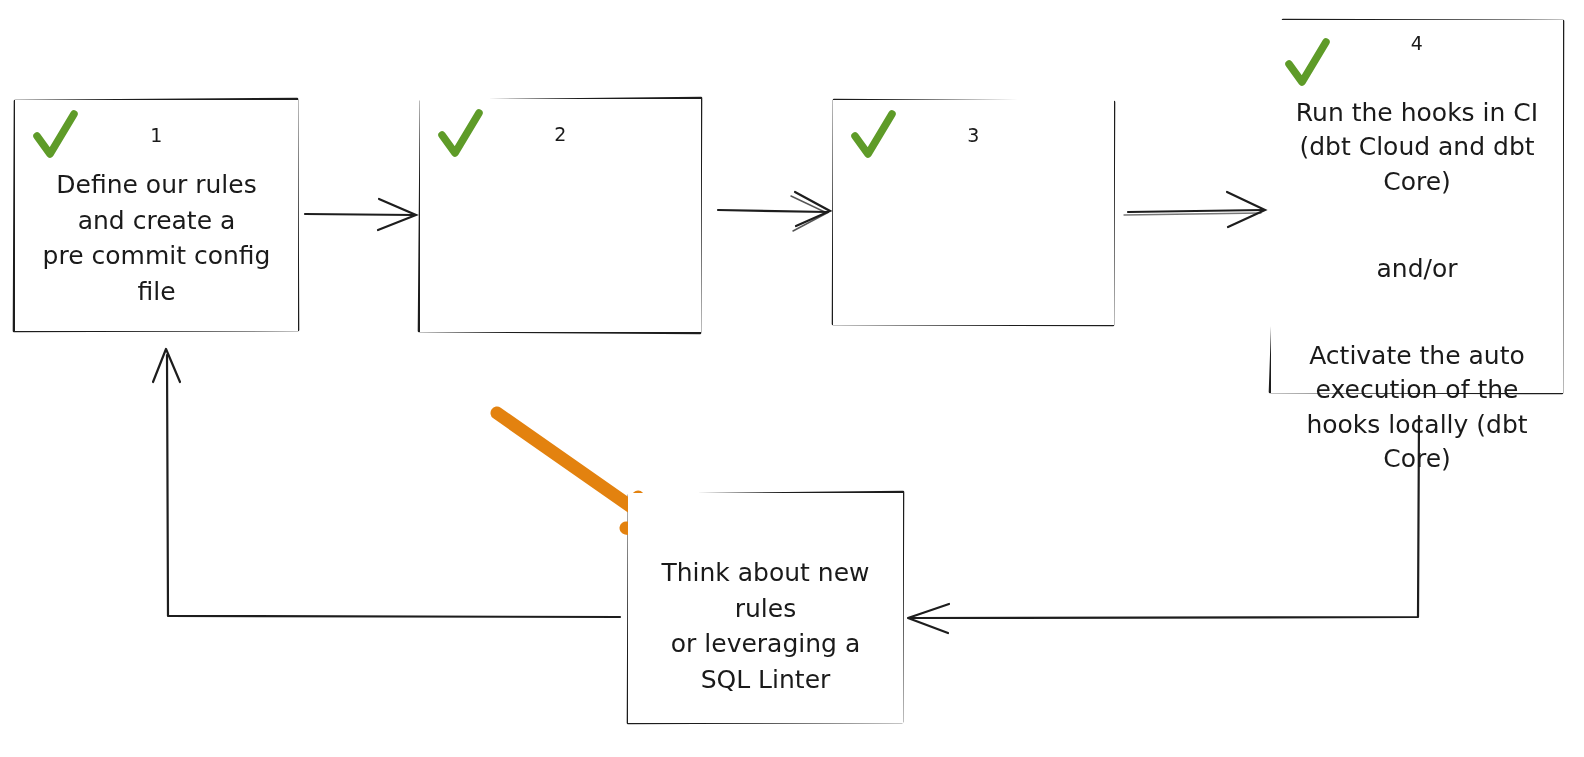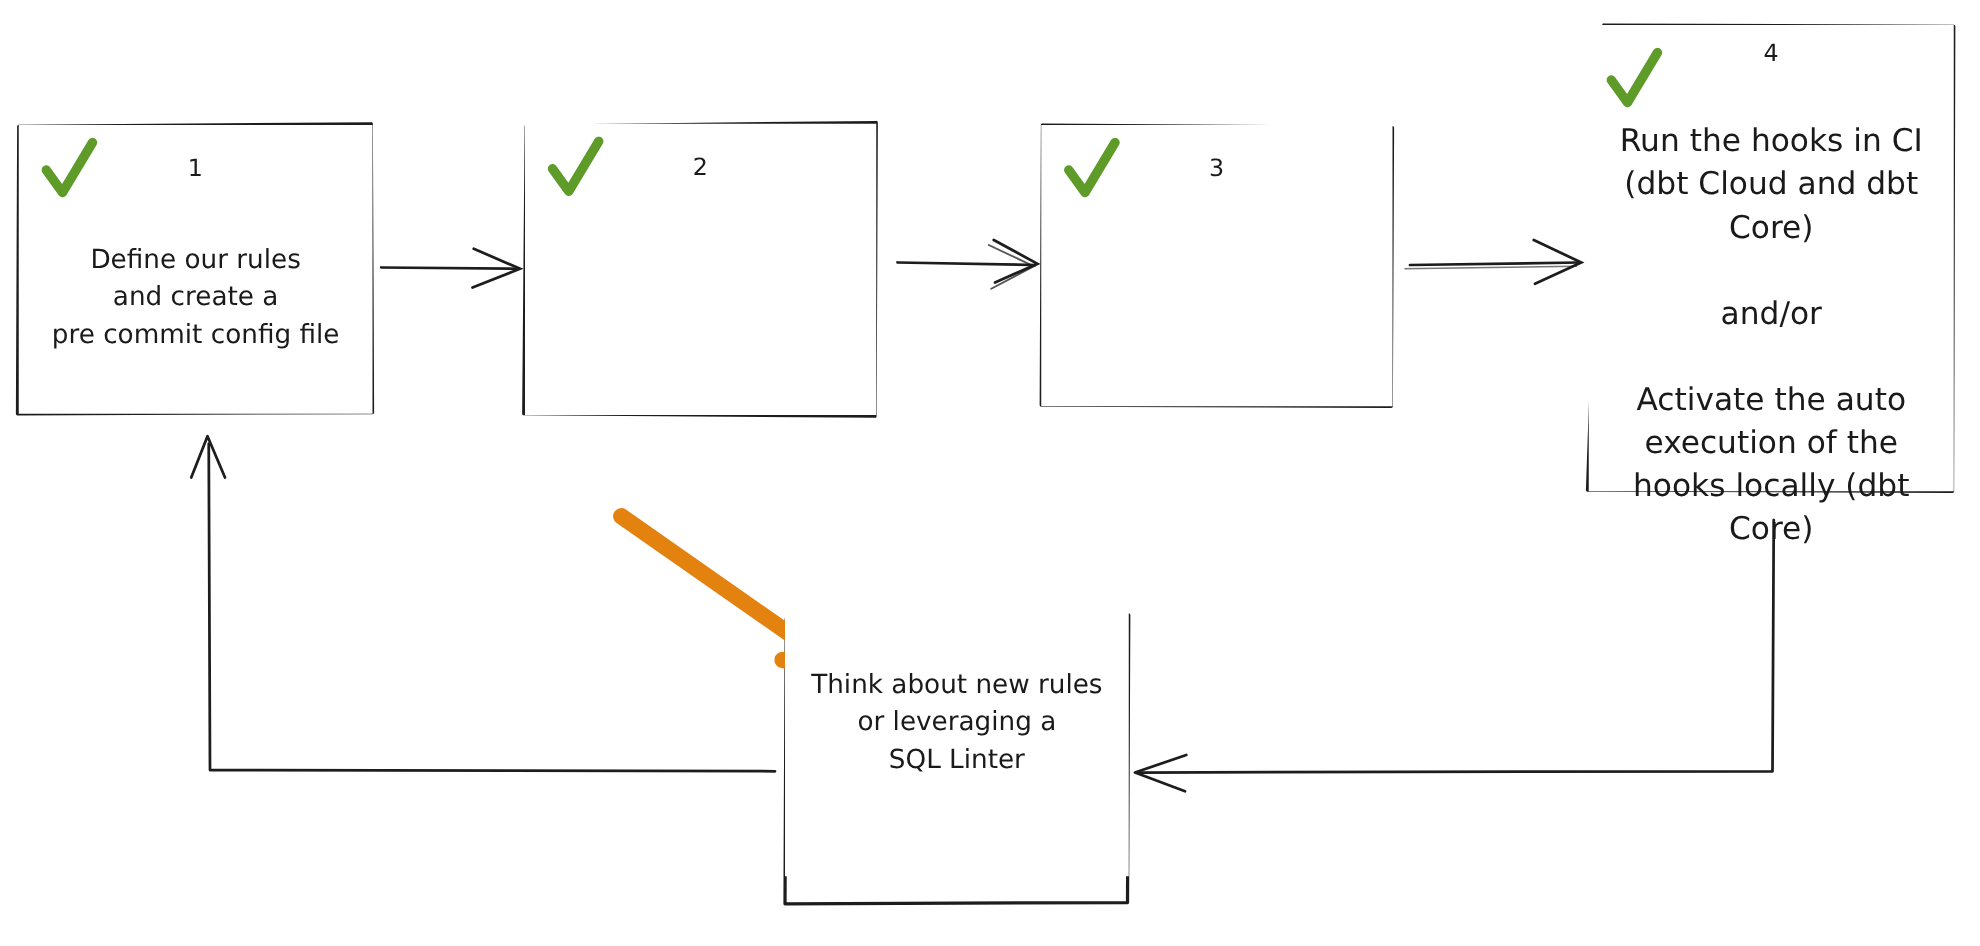--- a/index.html
+++ b/index.html
@@ -31,31 +31,31 @@
   }
   .step-num{
     margin-top:26px;
     font-size:19px;
     letter-spacing:.5px;
     line-height:1;
   }
   .node-body{
     margin-top:auto;margin-bottom:auto;
     text-align:center;
-    font-size:21px;
+    font-size:25px;
     line-height:1.42;
     padding:0 8px;
     white-space:pre-line;
   }
   .node-body.tall{
     margin-top:8px;margin-bottom:0;
     font-size:25px;line-height:1.38;
   }
   .para{margin:0;}
-  .para + .para{}
+  .para + .para{margin-top:18px;}
 </style>
 </head>
 <body>
 
 <div id="canvas">
 
   <svg class="svg-layer" viewBox="0 0 1584 757">
 
     <g fill="none" stroke="#1d1d1d" stroke-width="2.6" stroke-linecap="round" stroke-linejoin="round">
 
@@ -150,21 +150,21 @@
 Core)</p>
         <p class="para">and/or</p>
         <p class="para">Activate the auto
 execution of the
 hooks locally (dbt
 Core)</p>
       </div>
     </div>
   </div>
 
-  <div class="node" style="left:628px;top:471px;width:275px;height:230px;">
+  <div class="node" style="left:628px;top:493px;width:275px;height:230px;">
     <div class="node-inner">
       <div class="node-body" style="margin-top:62px;margin-bottom:auto;">Think about new rules
 or leveraging a
 SQL Linter</div>
     </div>
   </div>
 
 </div>
 
 </body></html>

